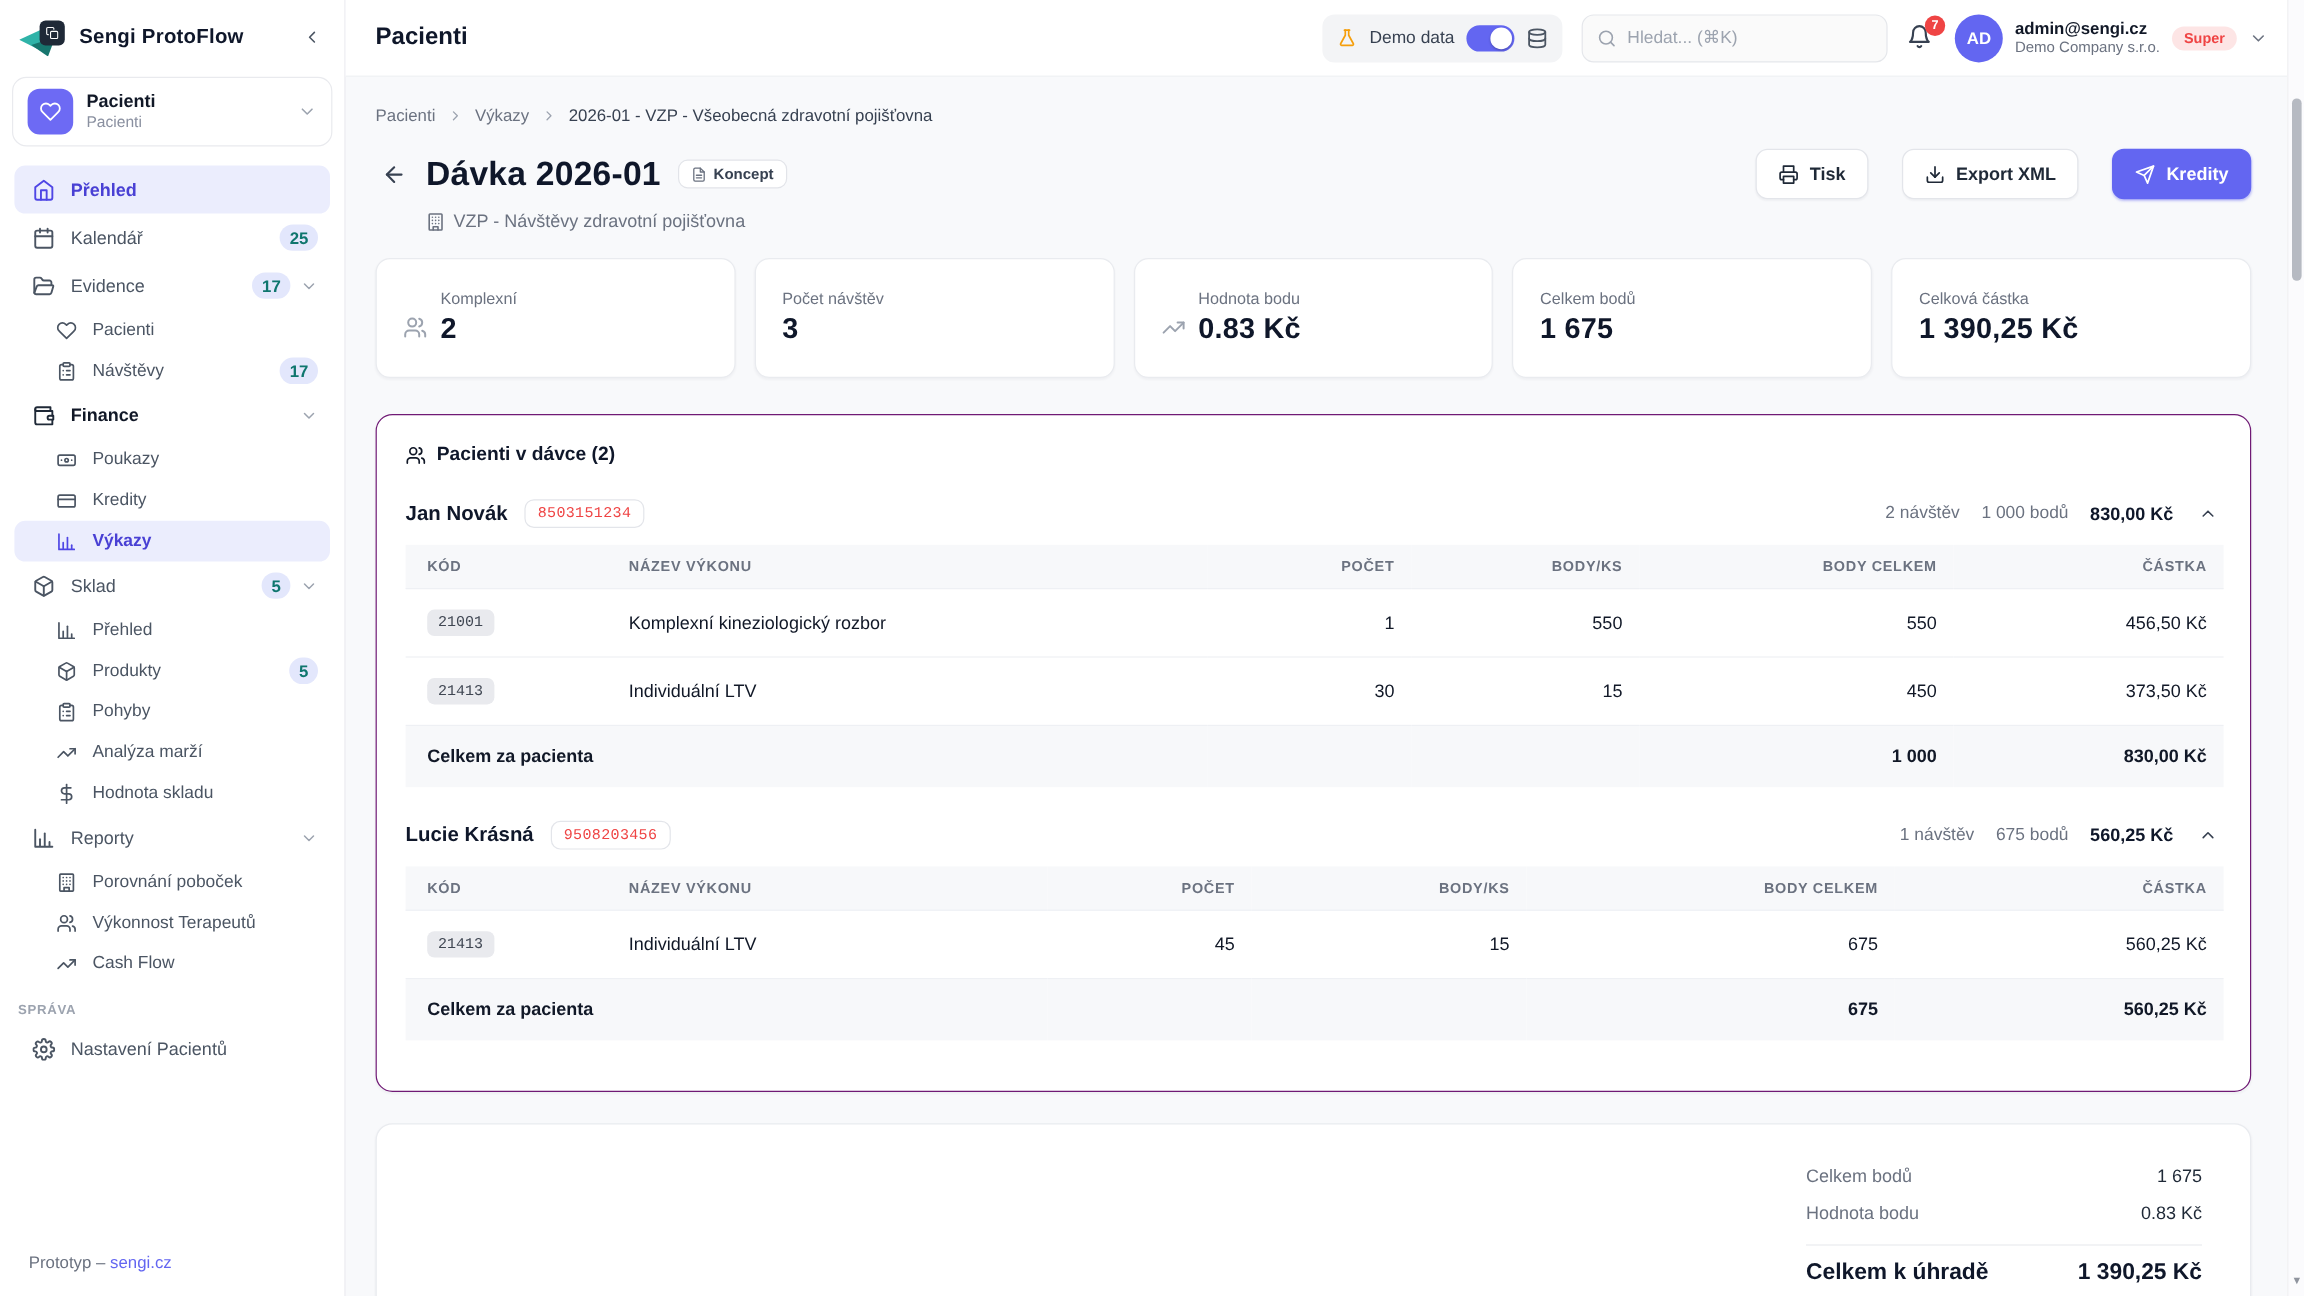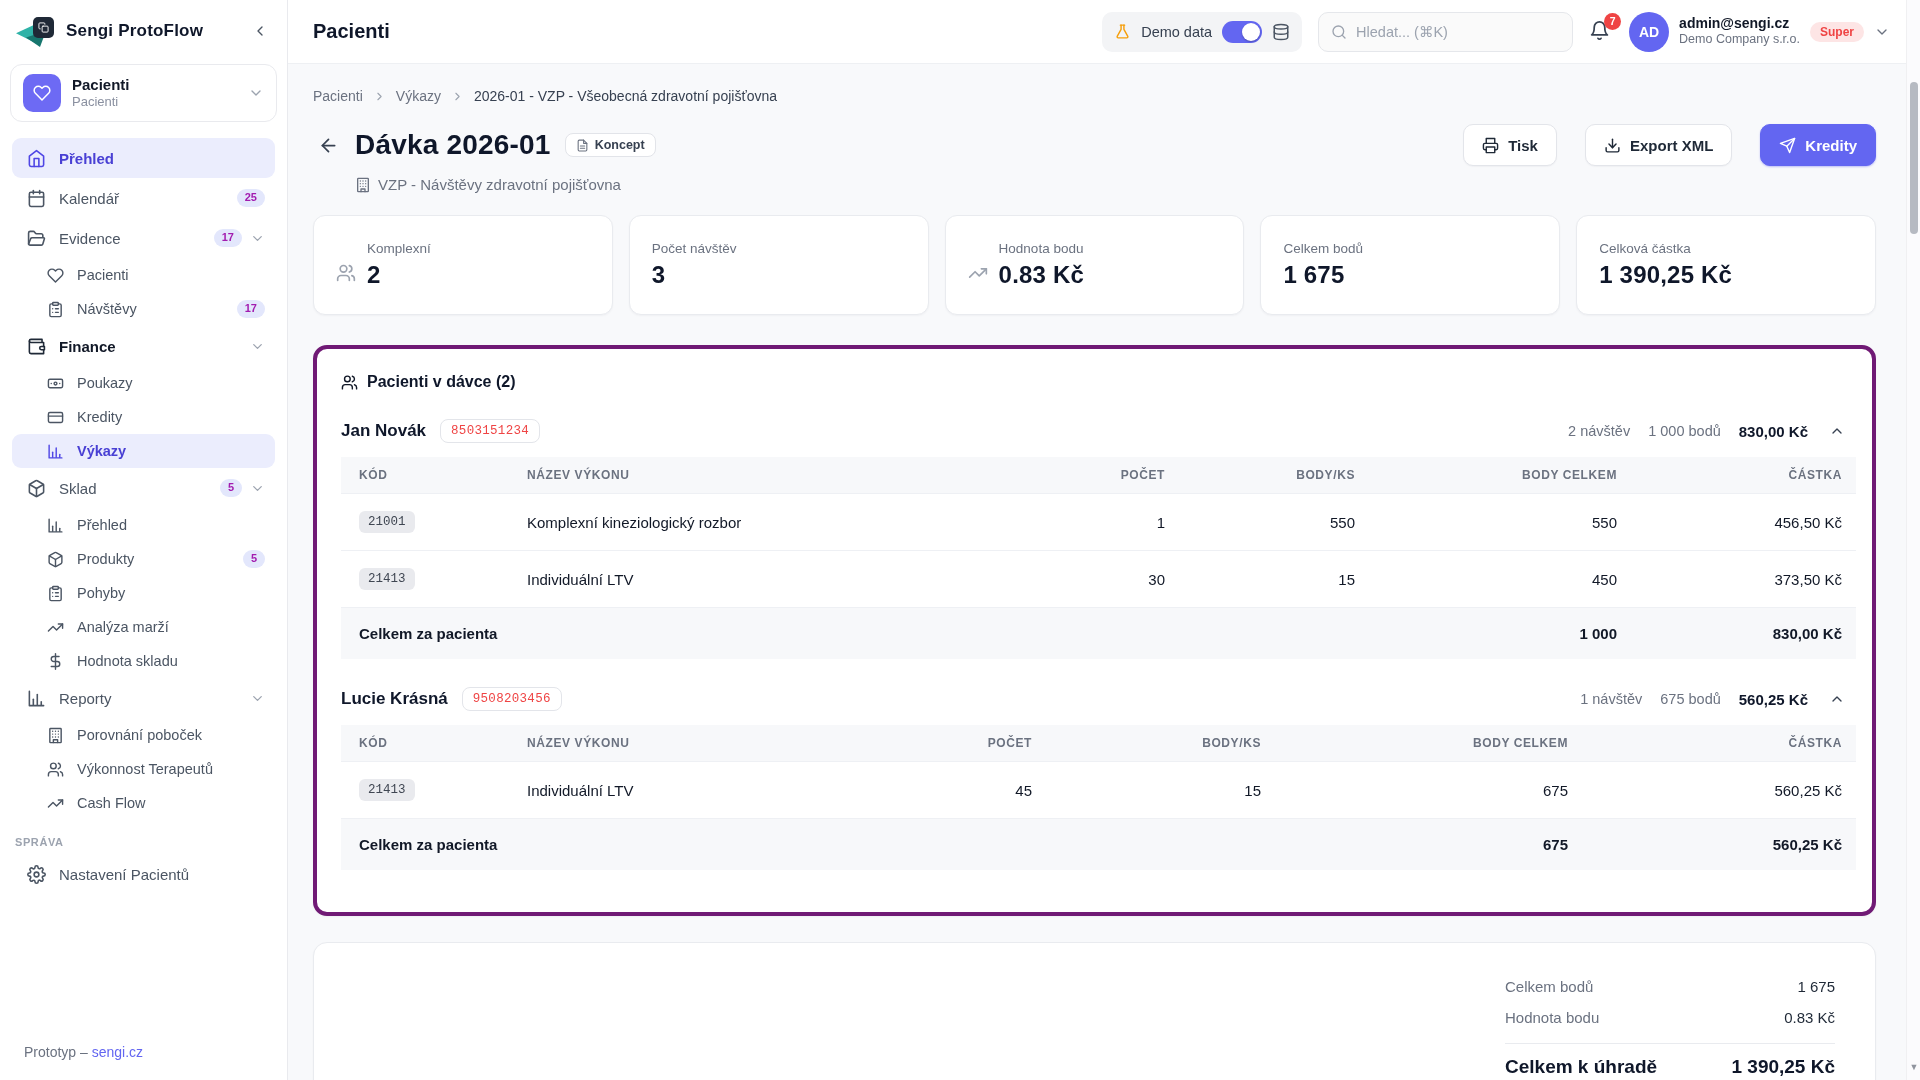--- a/index.html
+++ b/index.html
@@ -39,21 +39,21 @@
   .menu { padding:6px 12px 0 12px; }
   .mi { display:flex; align-items:center; height:40px; padding:0 10px 0 15px; border-radius:9px;
     color:#4b5563; font-size:15px; font-weight:500; cursor:pointer; }
   .mi .mi-ic { width:19px; height:19px; margin-right:13px; color:#4b5563; }
   .mi.child { height:34px; padding-left:35px; font-size:14.5px; }
   .mi.child .mi-ic { width:17px; height:17px; }
   .mi.active { background:#ebedfd; color:#4940d4; font-weight:600; }
   .mi.active .mi-ic { color:#4f46e5; }
   .mi.emph { font-weight:700; color:#111827; }
   .mi.emph .mi-ic { color:#1f2937; }
-  .mi-badge { margin-left:auto; background:#e3e7fc; color:#a21caf; font-size:11px; font-weight:700;
+  .mi-badge { margin-left:auto; background:#e3e7fc; color:#0f766e; font-size:14px; font-weight:700;
     padding:2.5px 8px; border-radius:999px; line-height:1.2; }
   .mi-chev { width:15px; height:15px; color:#9ca3af; margin-left:8px; }
   .mi-chev.solo { margin-left:auto; }
   .menu-section { padding:16px 15px 6px 15px; font-size:11px; font-weight:700; letter-spacing:.6px; color:#9ca3af; }
 
   .sidebar-footer { margin-top:auto; padding:0 24px 20px 24px; font-size:14px; color:#6b7280; }
   .sidebar-footer a { color:#6366f1; text-decoration:none; }
 
   
   .main { flex:1; display:flex; flex-direction:column; min-width:0; }
@@ -115,21 +115,21 @@
   .subtitle { display:flex; align-items:center; gap:7px; margin-top:10px; margin-left:42px; font-size:15px; color:#6b7280; }
   .subtitle .ic { width:16px; height:16px; }
 
   .stats { display:flex; gap:16px; margin-top:22px; }
   .stat-card { flex:1; height:100px; background:#fff; border:1px solid #e9ebef; border-radius:12px;
     box-shadow:0 1px 2px rgba(16,24,40,.04); padding:0 22px; display:flex; align-items:center; gap:11px; }
   .stat-card .ic { width:20px; height:20px; color:#9ca3af; margin-top:16px; }
   .stat-label { font-size:13.5px; color:#6b7280; margin-bottom:5px; }
   .stat-value { font-size:24px; font-weight:800; color:#0f172a; letter-spacing:.2px; }
 
-  .panel { background:#fff; border:4px solid #701a75; border-radius:14px; box-shadow:0 1px 2px rgba(16,24,40,.04);
+  .panel { background:#fff; border:1px solid #701a75; border-radius:14px; box-shadow:0 1px 2px rgba(16,24,40,.04);
     margin-top:30px; padding:24px 24px 36px 24px; }
   .panel-head { display:flex; align-items:center; gap:9px; font-size:16px; font-weight:700; color:#0f172a; }
   .panel-head .ic { width:17px; height:17px; color:#111827; }
 
   .pg-head { display:flex; align-items:center; margin-top:28px; margin-bottom:14px; }
   .pg-name { font-size:17px; font-weight:700; color:#0f172a; }
   .pg-id { margin-left:14px; border:1px solid #e3e5ea; border-radius:8px; padding:4px 10px; background:#fff;
     font-family:"Liberation Mono","DejaVu Sans Mono",monospace; font-size:12.5px; color:#ef4444; letter-spacing:.3px; }
   .pg-right { margin-left:auto; display:flex; align-items:center; gap:18px; }
   .pg-meta { font-size:14.5px; color:#6b7280; }

